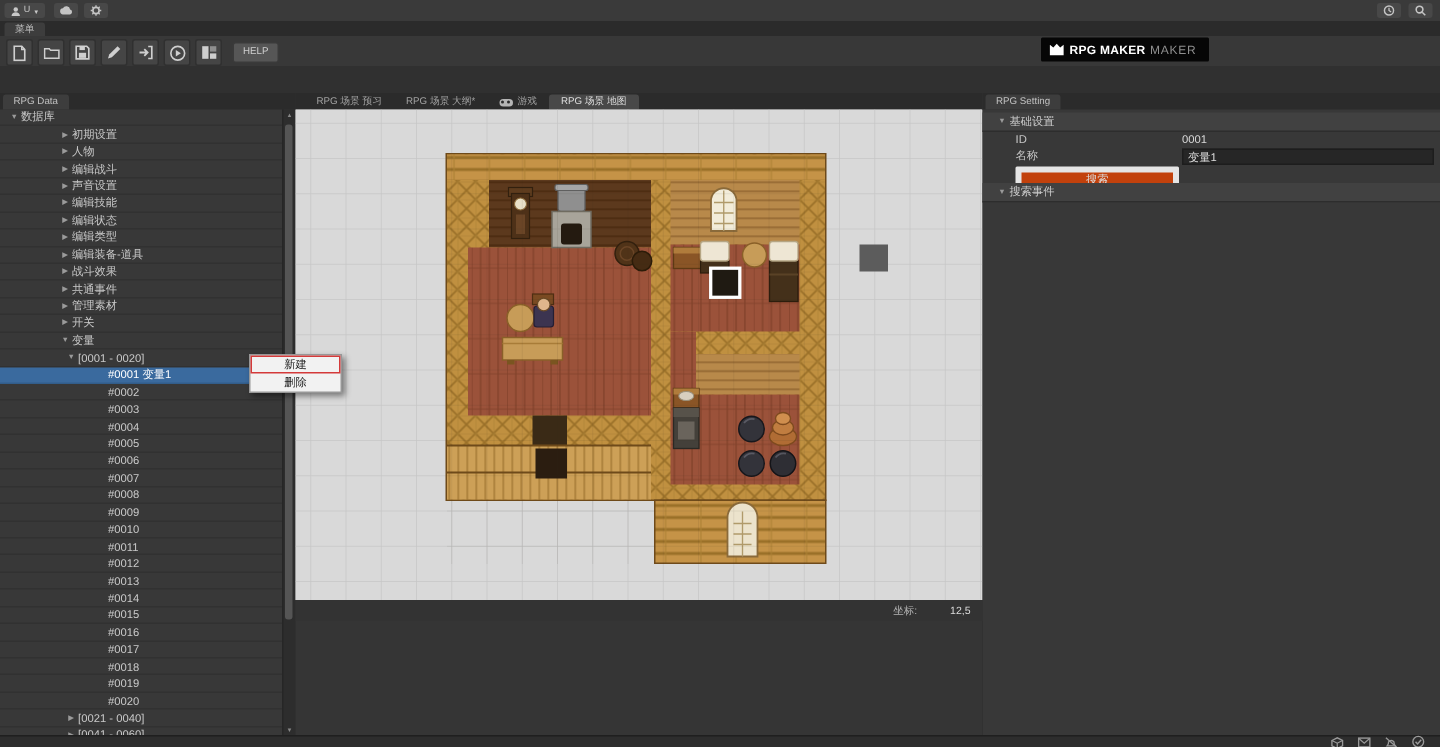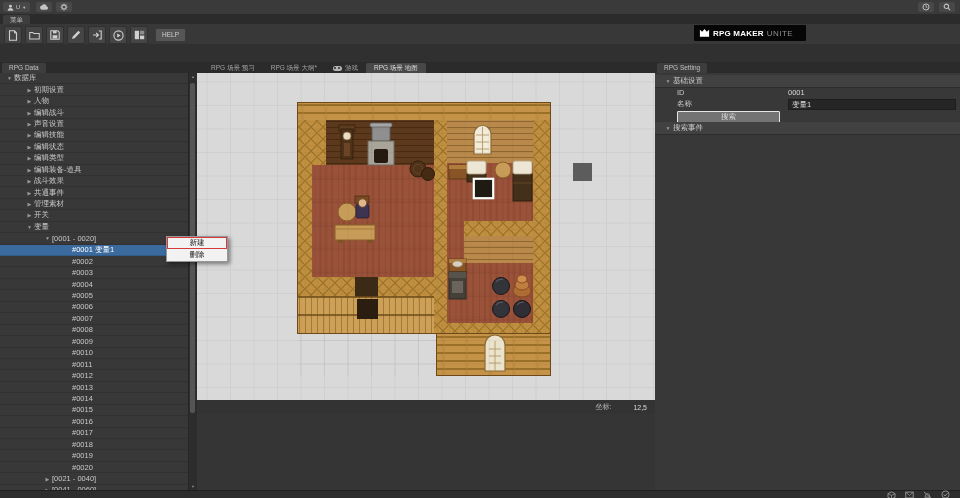--- a/index.html
+++ b/index.html
@@ -35,21 +35,21 @@
   .ptab{position:absolute;left:2px;top:1px;height:10px;padding:0 7px;background:#3d3d3d;color:#c2c2c2;
     font-size:6.5px;line-height:10px;border-radius:2px 2px 0 0;white-space:nowrap;}
   
   #left-panel{left:0;top:0;width:197px;height:428px;background:#383838;border-right:1px solid #232323;}
   #tree{position:absolute;left:0;top:11px;width:189px;height:417px;overflow:hidden;}
   .trow{height:10.45px;display:flex;align-items:center;color:#c9c9c9;font-size:7.5px;white-space:nowrap;
     border-bottom:1px solid rgba(0,0,0,.12);}
   .trow.sel{background:#3a6a9e;color:#fff;}
   .trow .arr{width:9px;text-align:center;font-size:5px;color:#9a9a9a;flex:none;}
   .trow.sel .arr{color:#dfe8f2;}
-  .lvl0{padding-left:5px;} .lvl1{padding-left:25px;} .lvl2{padding-left:43px;} .lvl3{padding-left:63px;}
+  .lvl0{padding-left:5px;} .lvl1{padding-left:39px;} .lvl2{padding-left:43px;} .lvl3{padding-left:63px;}
   #left-scroll{position:absolute;right:0;top:11px;width:8px;height:417px;background:#2d2d2d;border-left:1px solid #262626;}
   #left-scroll .thumb{position:absolute;left:1px;top:10px;width:5px;height:330px;background:#555;border-radius:2px;}
   #left-scroll .sar{position:absolute;left:0;width:8px;text-align:center;font-size:4px;color:#888;}
   
   #center-panel{left:197px;top:0;width:458px;height:428px;background:#353535;border-right:1px solid #232323;}
   #ctabs{position:absolute;left:0;top:0;width:458px;height:11px;background:#2b2b2b;display:flex;align-items:flex-end;padding-left:6px;box-sizing:border-box;}
   .ctab{height:10px;padding:0 8px;color:#a2a2a2;font-size:6.5px;line-height:10px;white-space:nowrap;
     display:flex;align-items:center;gap:3px;}
   .ctab.active{background:#484848;color:#dedede;border-radius:2px 2px 0 0;}
   .gp-ico{display:inline-block;width:9px;height:5px;background:#b5b5b5;border-radius:2.5px;position:relative;}
@@ -63,21 +63,21 @@
   
   #right-panel{left:655px;top:0;width:305px;height:428px;background:#383838;}
   .sec-hdr{position:absolute;left:0;width:305px;height:12px;background:#414141;border-bottom:1px solid #2d2d2d;
     display:flex;align-items:center;color:#cdcdcd;font-size:7.5px;}
   .sec-hdr .arr{width:10px;margin-left:8px;font-size:5px;color:#9a9a9a;text-align:center;}
   .frow{position:absolute;left:0;width:332px;height:11px;display:flex;align-items:center;color:#c6c6c6;font-size:7.5px;}
   .frow .flabel{margin-left:22px;width:111px;flex:none;}
   .fval{color:#d8d8d8;}
   #name-input{position:absolute;left:133px;top:1px;width:160px;height:9px;background:#262626;border:1px solid #1d1d1d;
     color:#ddd;font-size:7.5px;line-height:9px;padding:0 3px;}
-  #search-btn{position:absolute;left:22px;top:2px;width:101px;height:10px;background:#737373;border:1px solid #e5e5e5;
+  #search-btn{position:absolute;left:22px;top:2px;width:101px;height:10px;background:#c2410c;border:4px solid #e5e5e5;
     color:#ddd;font-size:7.5px;line-height:9px;text-align:center;border-radius:1px;}
   
   #ctx-menu{position:absolute;left:166px;top:236px;width:60px;background:#f2f2f2;border:1px solid #979797;
     box-shadow:2px 2px 4px rgba(0,0,0,.45);z-index:50;}
   .ctx-item{height:12px;line-height:12px;text-align:center;color:#1c1c1c;font-size:7.5px;}
   .ctx-item.hl{outline:1.5px solid #d43a3a;outline-offset:-1.5px;}
   
   #statusbar{left:0;top:490px;width:960px;height:8px;background:#2d2d2d;border-top:1px solid #1f1f1f;
     display:flex;align-items:center;justify-content:flex-end;gap:9px;padding-right:10px;box-sizing:border-box;}
   svg{display:block;}
@@ -165,21 +165,21 @@
         <rect x="6" y=".8" width="4.2" height="3.6" fill="#8f8f8f"></rect>
         <rect x="6" y="5.6" width="4.2" height="3.6" fill="#cfcfcf"></rect>
       </svg>
   </div>
   <div id="help-btn">HELP</div>
   <div id="logo">
     <svg width="11" height="11" viewBox="0 0 12 12">
         <path d="M1 2l2.5 2L6 1.2 8.5 4 11 2v7.6H1z" fill="#fff"></path>
       </svg>
     <span class="brand">RPG MAKER</span>
-    <span class="suffix">UNITE</span>
+    <span class="suffix">MAKER</span>
   </div>
 </div>
 <div id="gapstrip" class="abs"></div>
 
 <div id="workspace" class="abs">
 
   <div id="left-panel" class="abs">
     <div class="ptabstrip">
       <div class="ptab">RPG Data</div>
     </div>

